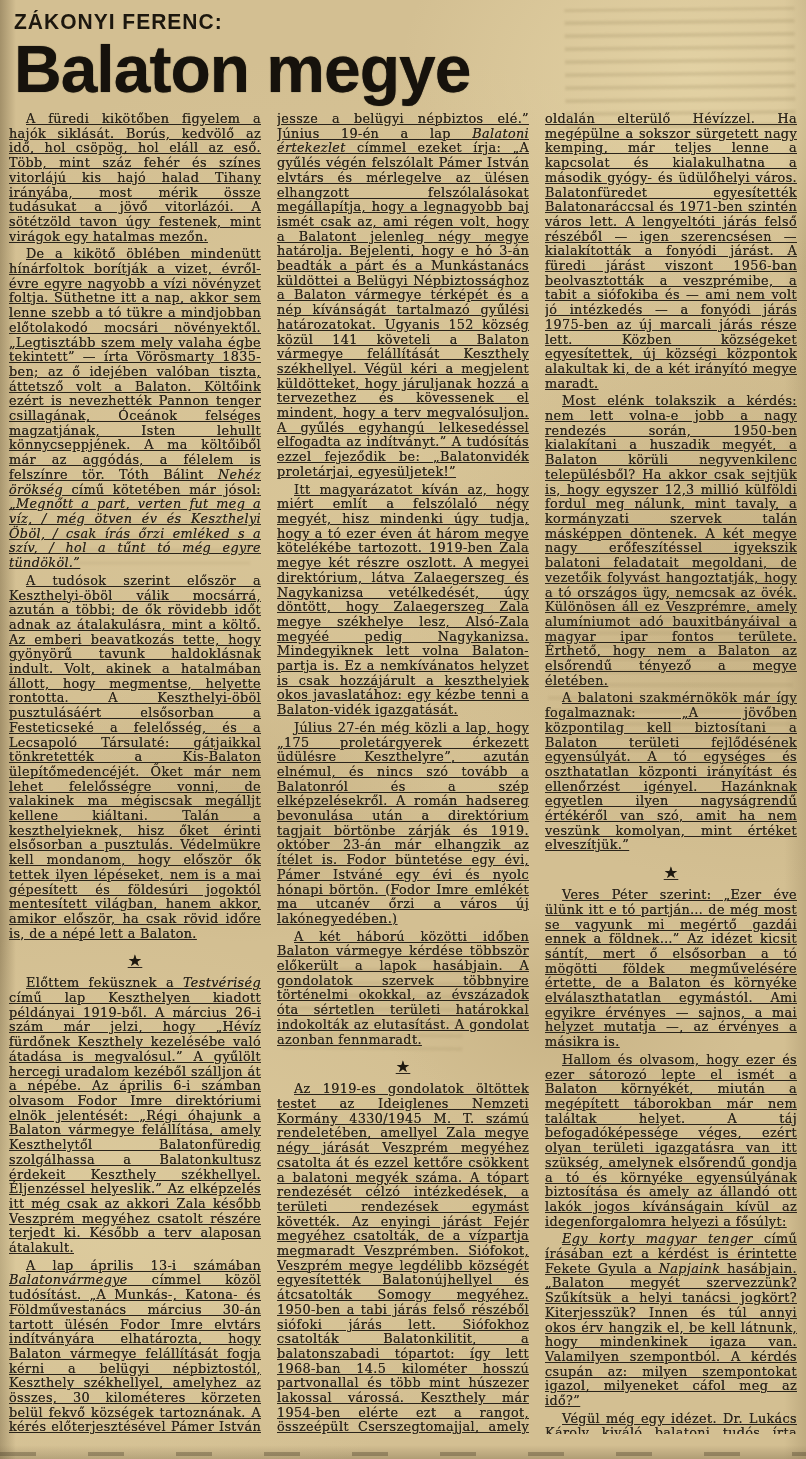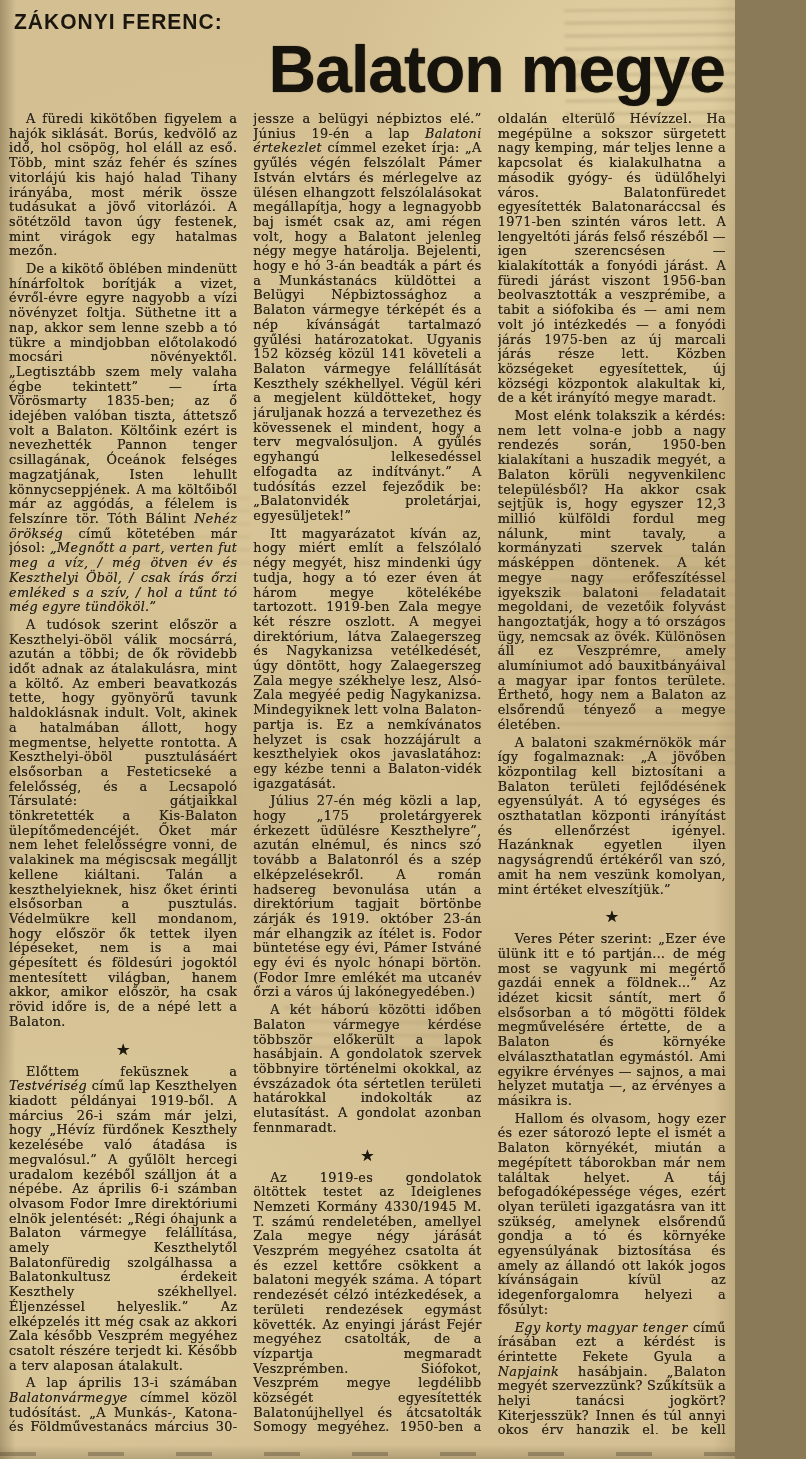--- a/index.html
+++ b/index.html
@@ -1,18 +1,18 @@
 <!DOCTYPE html>
 <html lang="hu"><head>
 <meta charset="utf-8">
 <style>
   html,body{margin:0;padding:0;background:#8a7a58;}
   .page{
     position:relative;
-    width:735px;height:1459px;
+    width:806px;height:1459px;
     overflow:hidden;
     background-color:#d3bf92;
     background-image:
       radial-gradient(ellipse 420px 300px at 86% 5%, rgba(232,216,170,.75), transparent 70%),
       radial-gradient(ellipse 520px 420px at 94% 40%, rgba(181,158,112,.40), transparent 72%),
       radial-gradient(ellipse 600px 420px at 12% 84%, rgba(228,212,166,.55), transparent 70%),
       radial-gradient(ellipse 700px 520px at 45% 30%, rgba(226,209,163,.38), transparent 75%),
       radial-gradient(ellipse 300px 200px at 30% 55%, rgba(176,153,106,.30), transparent 70%),
       radial-gradient(ellipse 260px 160px at 70% 70%, rgba(176,153,106,.28), transparent 70%),
       linear-gradient(90deg, rgba(96,80,50,.42), rgba(96,80,50,0) 16px),
@@ -29,27 +29,27 @@
   .ghost.g4{left:60px;top:495px;width:190px;height:70px;opacity:.22;}
   .bottom-specks{position:absolute;left:0;top:1452px;width:806px;height:4px;opacity:.45;filter:blur(.4px);
     background:repeating-linear-gradient(90deg, rgba(58,48,28,.7) 0 36px, rgba(58,48,28,0) 36px 88px);}
   header{position:relative;padding:10px 10px 0 14px;}
   .author{
     font-family:"Liberation Sans","DejaVu Sans",sans-serif;
     font-weight:bold;font-size:21px;letter-spacing:1px;
     color:#1c170e;transform:scaleY(1.02);transform-origin:left top;
   }
   .title{
-    margin:0;padding:2px 0 4px 0;text-align:right;
+    margin:0;padding:2px 0 4px 0;text-align:left;
     font-family:"Liberation Sans","DejaVu Sans",sans-serif;
     font-weight:bold;font-size:66px;line-height:1.0;letter-spacing:-1px;
     color:var(--title-ink,#16120c);
     text-shadow:0 0 1px rgba(22,18,12,.8);
   }
-  .columns{display:flex;gap:16px;padding:6px 9px 0 9px;}
+  .columns{display:flex;gap:16px;padding:6px 9px 0 9px;text-decoration:underline;}
   .col{flex:1 1 0;height:1322px;overflow:hidden;}
   .col p{
     margin:0 0 3px 0;
     font-size:12.8px;line-height:14.7px;
     letter-spacing:.35px;
     text-align:justify;
     text-indent:17px;
     text-shadow:0 0 .4px rgba(42,36,27,.75);
   }
   .col p.cont{text-indent:0;}

